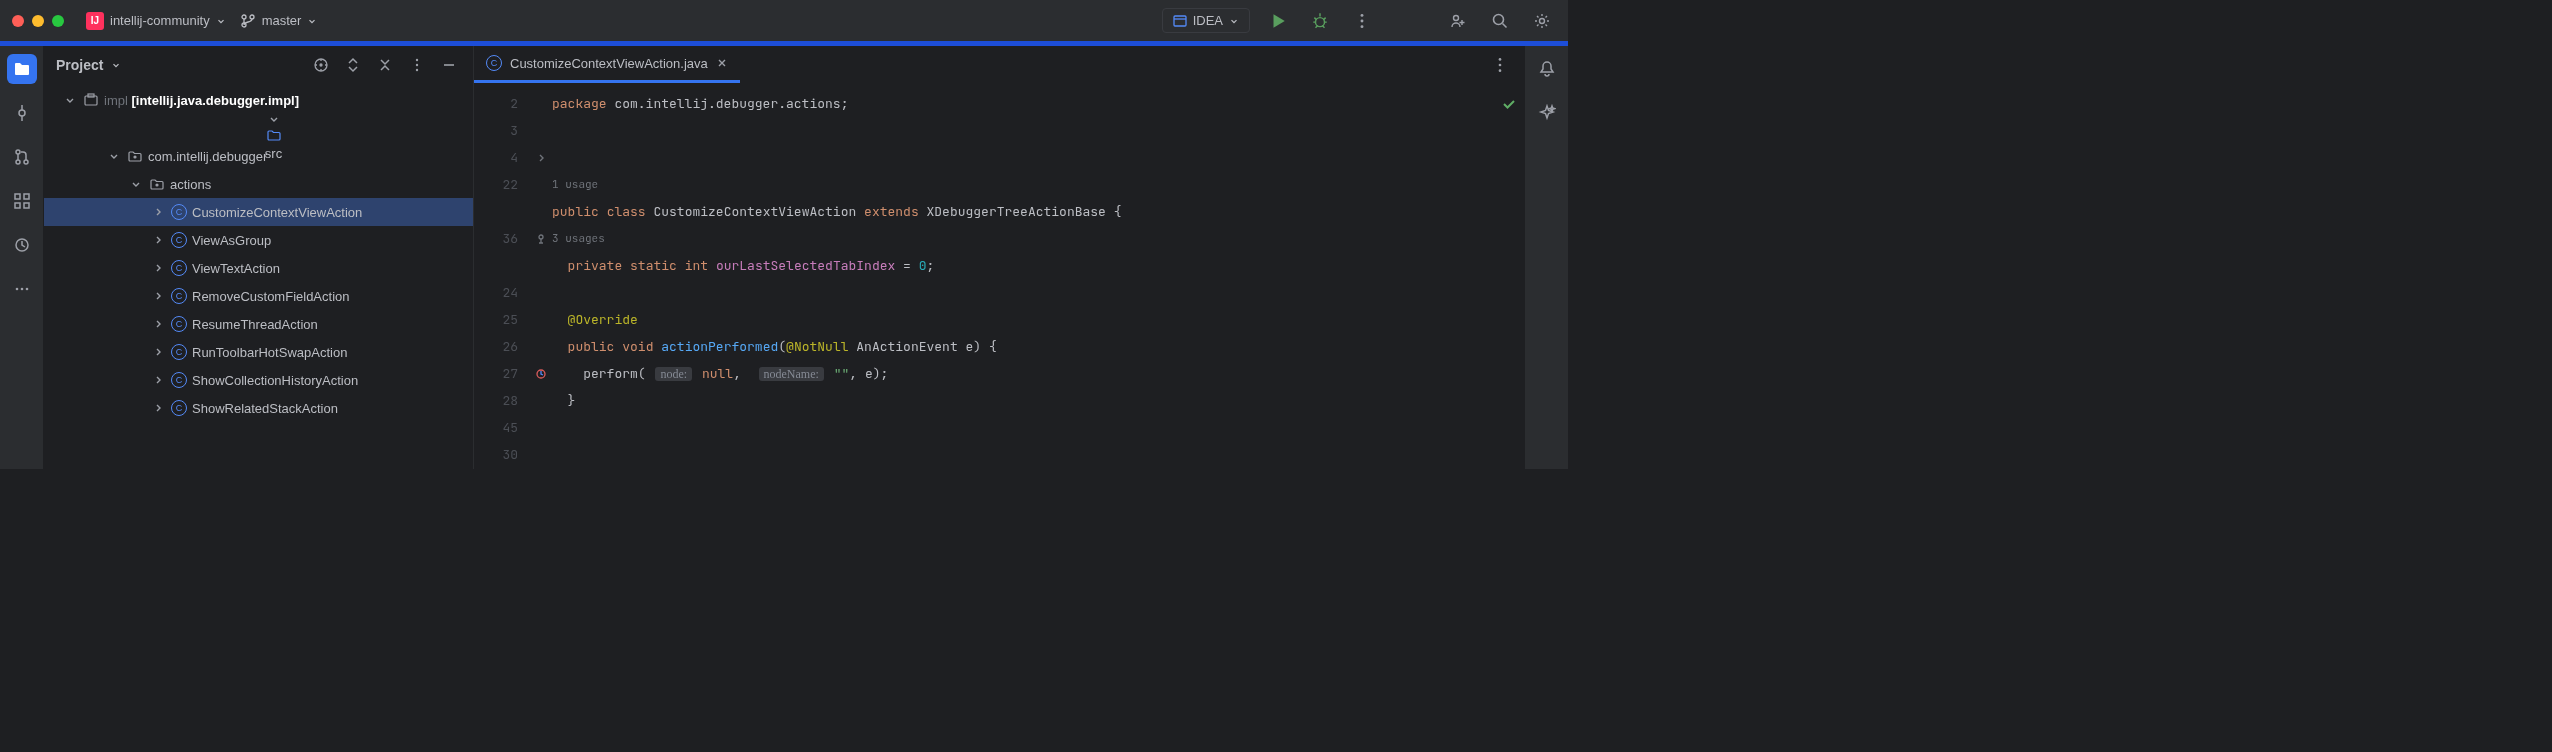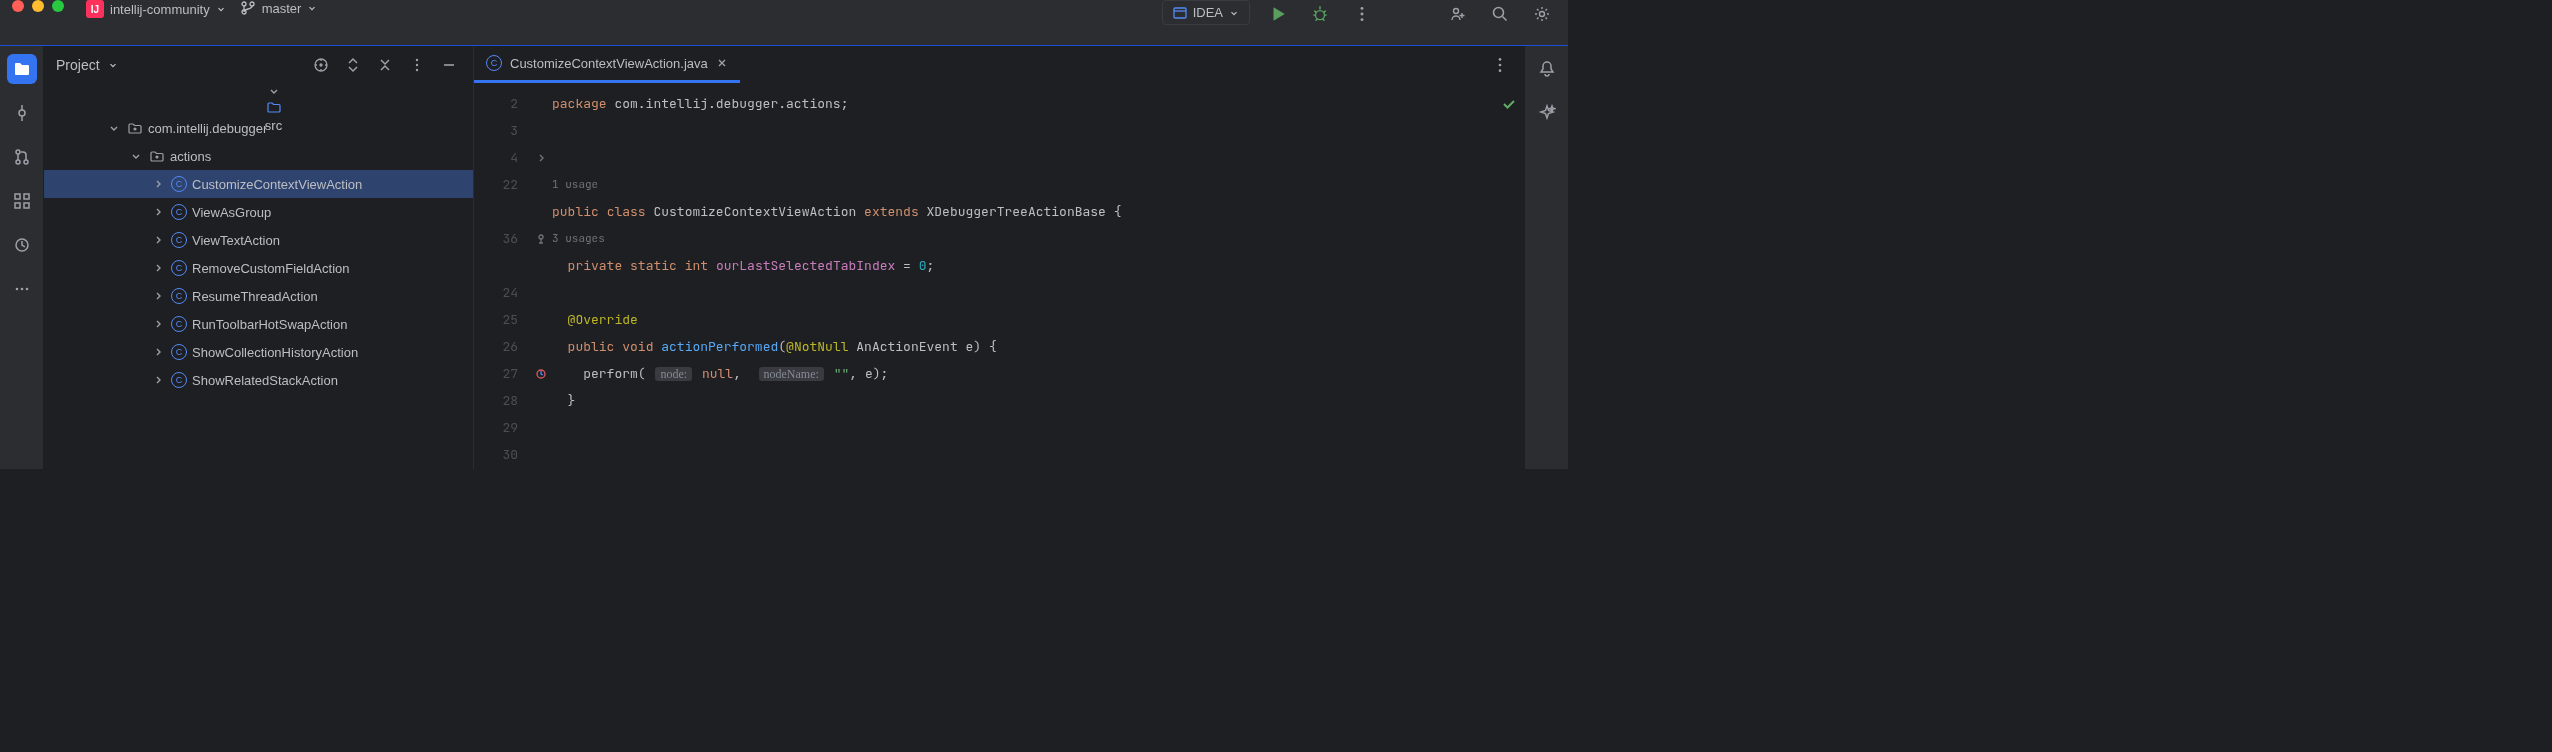--- a/index.html
+++ b/index.html
@@ -37,23 +37,23 @@
     overflow: hidden;
     display: flex;
     flex-direction: column;
   }
 
   
   .top-toolbar {
     height: 46px;
     background: var(--bg-dark);
     display: flex;
-    align-items: flex-start;
+    align-items: center;
     padding: 0 12px;
-    border-bottom: 1px solid #1d4ed8;
+    border-bottom: 5px solid #1d4ed8;
     gap: 14px;
   }
   .traffic-lights { display:flex; gap:8px; margin-right:8px; }
   .traffic-light { width:12px; height:12px; border-radius:50%; }
   .tl-red { background: var(--traffic-red); }
   .tl-yellow { background: var(--traffic-yellow); }
   .tl-green { background: var(--traffic-green); }
   .app-icon {
     width:18px; height:18px; background:#fe315d; border-radius:3px;
     display:flex; align-items:center; justify-content:center;
@@ -100,21 +100,21 @@
   
   .project-panel {
     width:430px; background:var(--bg-darkest);
     display:flex; flex-direction:column;
     border-right:1px solid #2b2d30;
   }
   .panel-header {
     height:38px; display:flex; align-items:center;
     padding:0 12px; gap:8px;
   }
-  .panel-title { font-weight:400; font-size:14px; }
+  .panel-title { font-weight:700; font-size:14px; }
   .panel-header-spacer { flex:1; }
   .panel-header .icon-btn { width:24px; height:24px; }
   .panel-header .icon-btn svg { width:16px; height:16px; }
 
   .tree {
     flex:1; overflow:auto; padding:2px 0;
   }
   .tree-row {
     height:28px; display:flex; align-items:center;
     padding-right:10px; gap:4px;
@@ -352,20 +352,34 @@
             <circle cx="8" cy="13" r="1.2"></circle>
           </svg>
       </div>
       <div class="icon-btn">
         <svg viewBox="0 0 16 16" fill="none" stroke="currentColor" stroke-width="1.6">
             <path d="M3 8h10"></path>
           </svg>
       </div>
     </div>
     <div class="tree" id="tree">
+        <div class="tree-row" style="padding-left: 18px;">
+          <span class="tree-arrow">
+            <svg width="10" height="10" viewBox="0 0 10 10" fill="none" stroke="currentColor" stroke-width="1.4">
+              <path d="M2 4l3 3 3-3"></path>
+            </svg>
+          </span>
+          <span class="tree-icon">
+            <svg class="folder-icon" viewBox="0 0 14 14" fill="none" stroke="#9da0a8" stroke-width="1.2">
+              <rect x="1" y="3" width="12" height="9" rx="1"></rect>
+              <rect x="4" y="1" width="6" height="3"></rect>
+            </svg>
+          </span>
+          <span class="tree-label"><span class="muted">impl </span><span class="bold">[intellij.java.debugger.impl]</span></span>
+        </div>
         <div class="tree-row" style="padding-left: 40px; flex-direction: column;">
           <span class="tree-arrow">
             <svg width="10" height="10" viewBox="0 0 10 10" fill="none" stroke="currentColor" stroke-width="1.4">
               <path d="M2 4l3 3 3-3"></path>
             </svg>
           </span>
           <span class="tree-icon">
             <svg class="folder-icon" viewBox="0 0 14 14" fill="none" stroke="#548af7" stroke-width="1.2">
               <path d="M1 4a1 1 0 011-1h3l1.5 1.5H12a1 1 0 011 1V11a1 1 0 01-1 1H2a1 1 0 01-1-1V4z"></path>
             </svg>
@@ -518,21 +532,21 @@
           <div class="gutter-line">4</div>
           <div class="gutter-line">22</div>
           <div class="gutter-line"></div>
           <div class="gutter-line">36</div>
           <div class="gutter-line"></div>
           <div class="gutter-line">24</div>
           <div class="gutter-line">25</div>
           <div class="gutter-line">26</div>
           <div class="gutter-line">27</div>
           <div class="gutter-line">28</div>
-          <div class="gutter-line">29</div>
+          <div class="gutter-line">45</div>
           <div class="gutter-line">30</div>
         </div>
       <div class="gutter-arrow-col" id="gutter-arrows">
           <div class="cell"></div>
           <div class="cell"></div>
           <div class="cell">
             <svg width="10" height="10" viewBox="0 0 10 10" fill="none" stroke="#6f737a" stroke-width="1.4">
               <path d="M4 2l3 3-3 3"></path>
             </svg>
           </div>

